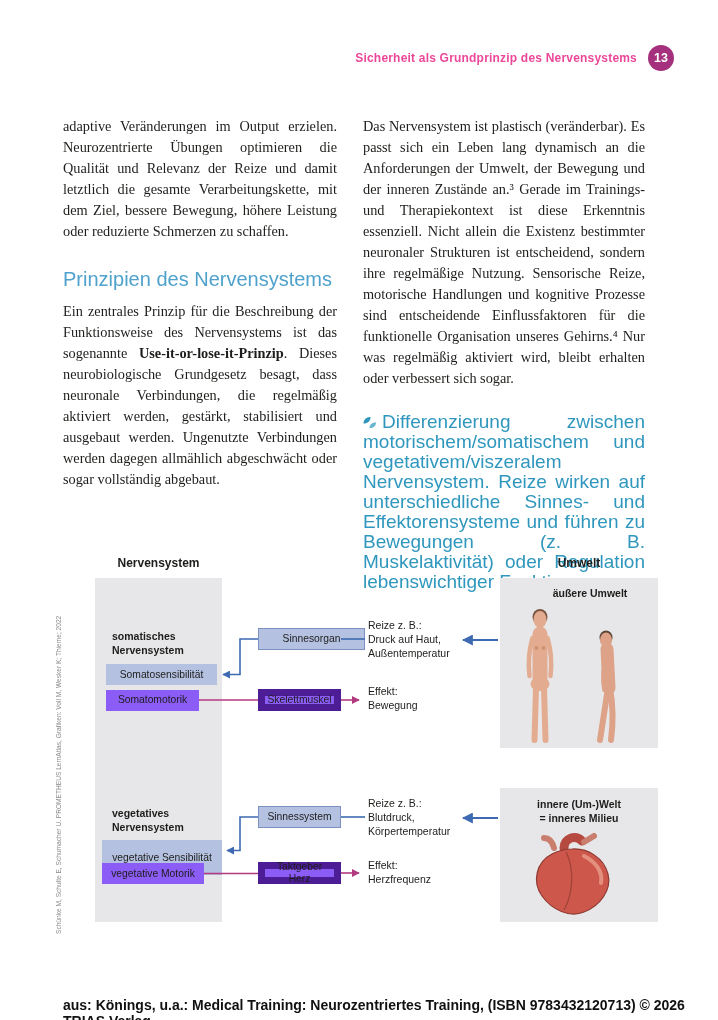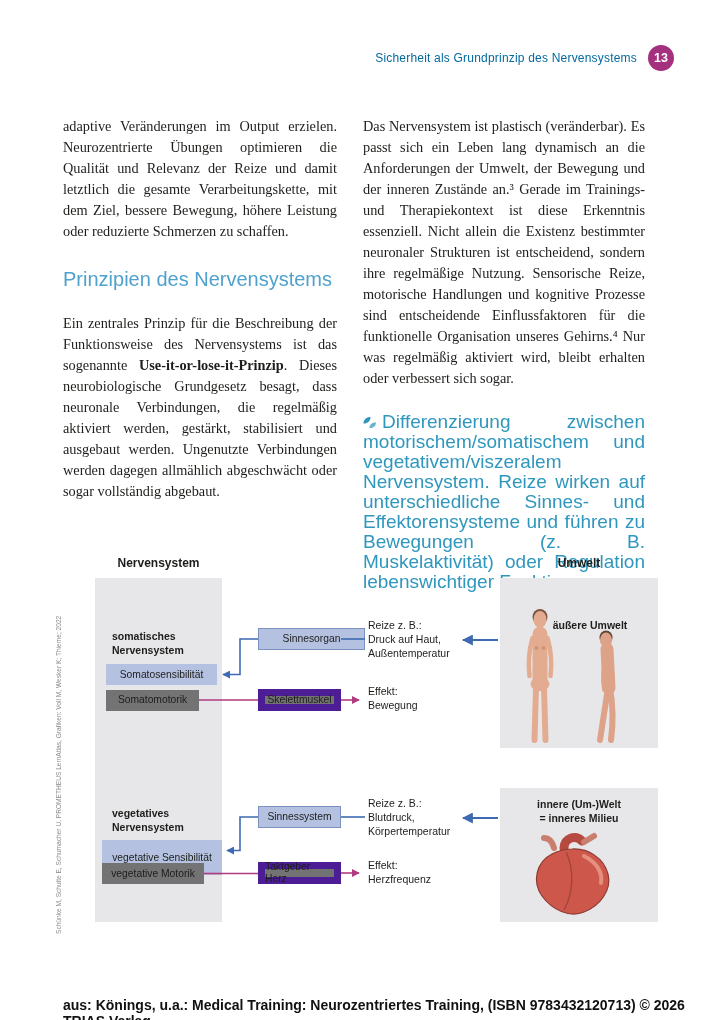--- a/index.html
+++ b/index.html
@@ -5,45 +5,45 @@
   * { margin:0; padding:0; box-sizing:border-box; }
   html,body { background:#ffffff; }
   .page {
     position:relative; width:718px; height:1020px; background:#ffffff;
     font-family:"Liberation Sans", sans-serif; overflow:hidden; color:#1d1d1b;
   }
 
   
   .page-header { position:absolute; top:45px; left:0; right:44px;
     display:flex; justify-content:flex-end; align-items:center; gap:11px; }
-  .running-title { font-size:12px; font-weight:normal; color:#0369a1; letter-spacing:.2px; }
+  .running-title { font-size:12px; font-weight:bold; color:#ec4899; letter-spacing:.2px; }
   .page-badge { width:26px; height:26px; border-radius:50%; background:#a5307d;
     color:#ffffff; font-size:12.5px; font-weight:bold; display:flex; align-items:center; justify-content:center; }
 
   
   .col { position:absolute; font-family:"Liberation Serif", serif; font-size:14.3px;
     line-height:21px; text-align:justify; color:#1d1d1b; }
   .col-left  { left:63px;  top:116px; width:274px; }
   .col-right { left:363px; top:116px; width:282px; }
   .section-heading { font-family:"Liberation Sans", sans-serif; font-size:20px; font-weight:normal;
-    color:#4fa2cc; margin-top:27px; margin-bottom:23px; text-align:left; }
+    color:#4fa2cc; margin-top:27px; margin-bottom:11px; text-align:left; }
   .callout { margin-top:23px; font-family:"Liberation Sans", sans-serif;
     font-size:19px; line-height:20px; color:#2f97bd; }
   .callout-icon { display:inline-block; vertical-align:-1px; margin-right:5px; }
 
   
   .figure-area { position:absolute; inset:0;border-radius:30px; }
   .fig-title { position:absolute; font-size:12px; font-weight:bold; text-align:center; }
   .gray-box { position:absolute; background:#e7e7e9; }
   .fig-label { position:absolute; font-size:10.5px; font-weight:bold; line-height:14px; white-space:pre-line; }
   .fig-label.centered { text-align:center; }
   .chip { position:absolute; display:flex; align-items:center; justify-content:center;
     font-size:10.3px; line-height:12px; color:#1d1d1b; }
   .chip-blue { background:#b4c1e0; }
-  .chip-pink { background:#737373; }
+  .chip-pink { background:#8b5cf6;text-align:center; }
   .chip-bordered.chip-blue { border:1px solid #7d90c2; }
   .chip-bordered.chip-pink { border:7px solid #4c1d95; }
   .annotation { position:absolute; font-size:10.5px; line-height:14px; white-space:pre-line; }
   .fig-illustration { position:absolute; }
   .connectors { position:absolute; left:0; top:0; pointer-events:none; }
   .figure-credit { position:absolute; left:55px; top:934px; transform-origin:0 0;
     transform:rotate(-90deg); font-size:6.6px; color:#8b8b8b; white-space:nowrap; }
 
   
   .page-footer { position:absolute; left:63px; top:997px; font-size:14px; font-weight:bold; color:#111; }
@@ -99,21 +99,21 @@
 Druck auf Haut,
 Außentemperatur</div>
     <div class="annotation" style="left:368px; top:684px;">Effekt:
 Bewegung</div>
     <div class="annotation" style="left:368px; top:796px;">Reize z. B.:
 Blutdruck,
 Körpertemperatur</div>
     <div class="annotation" style="left:368px; top:858px;">Effekt:
 Herzfrequenz</div>
 
-    <div class="fig-label centered" style="left:500px; top:618px; width:180px;">äußere Umwelt</div>
+    <div class="fig-label centered" style="left:500px; top:586px; width:180px;">äußere Umwelt</div>
     <div class="fig-label centered" style="left:500px; top:797px; width:158px;">innere (Um-)Welt
 = inneres Milieu</div>
 
     <svg class="fig-illustration" style="left:508px; top:608px;" width="64" height="140" viewBox="0 0 64 140">
       <ellipse cx="32" cy="9" rx="7.5" ry="8" fill="#7a5642"></ellipse>
       <ellipse cx="32" cy="11.5" rx="6.5" ry="8.5" fill="#e3ac90"></ellipse>
       <path d="M32 26 L32 72" stroke="#e3ac90" stroke-width="15" stroke-linecap="round" fill="none"></path>
       <path d="M24.5 30 C21 42 20 55 21.5 68" stroke="#e3ac90" stroke-width="4.5" stroke-linecap="round" fill="none"></path>
       <path d="M39.5 30 C43 42 44 55 42.5 68" stroke="#e3ac90" stroke-width="4.5" stroke-linecap="round" fill="none"></path>
       <circle cx="28.5" cy="40" r="2" fill="#cf9372"></circle>

